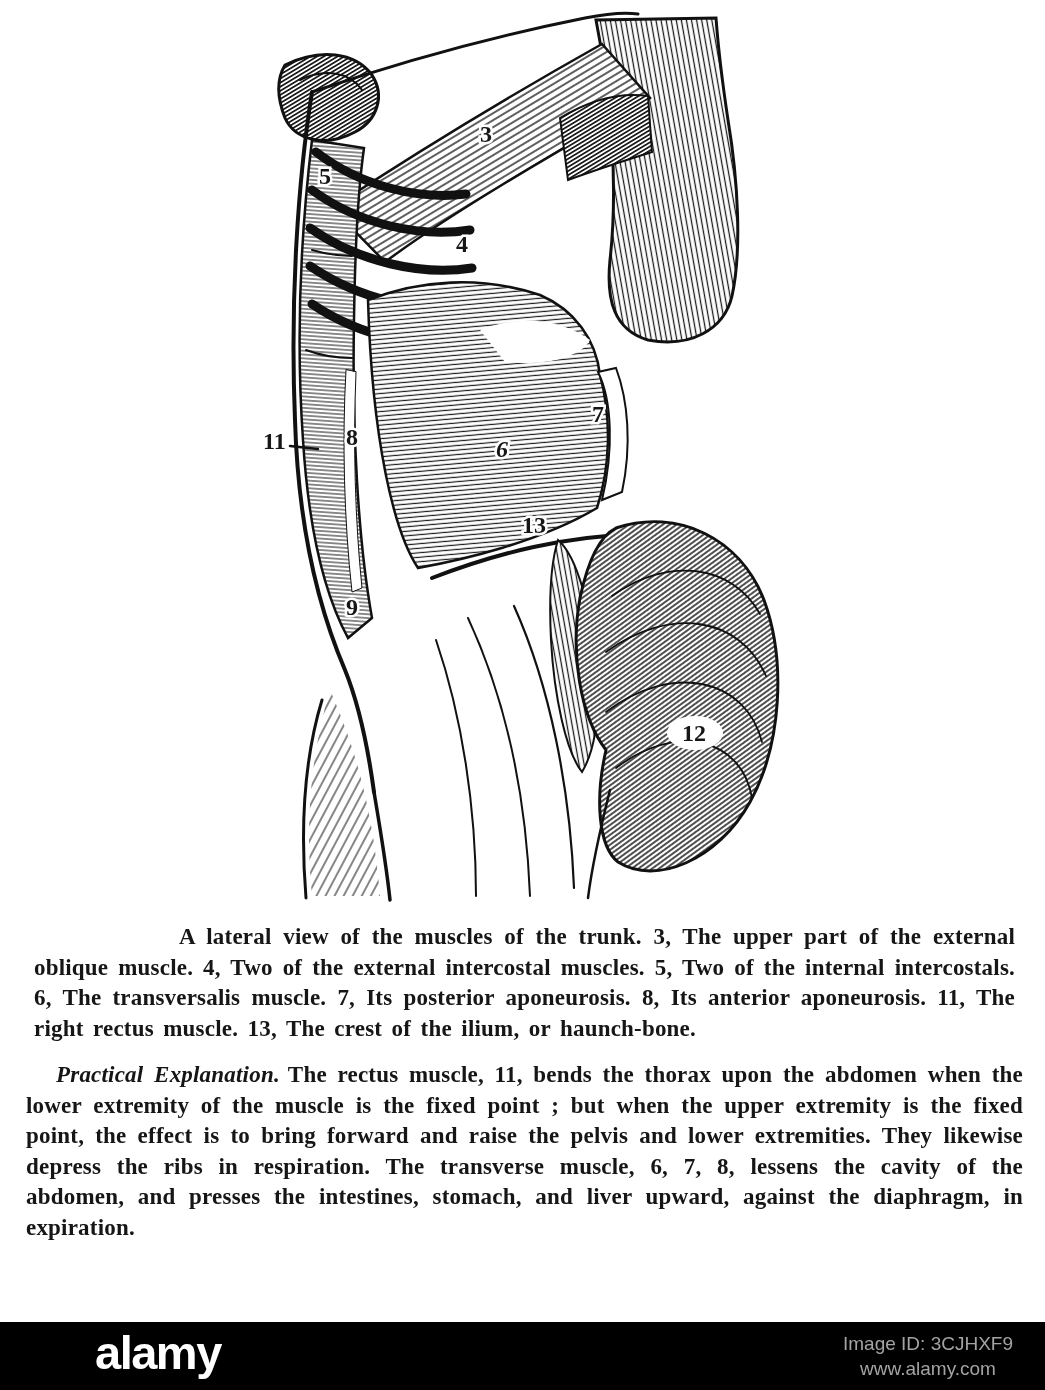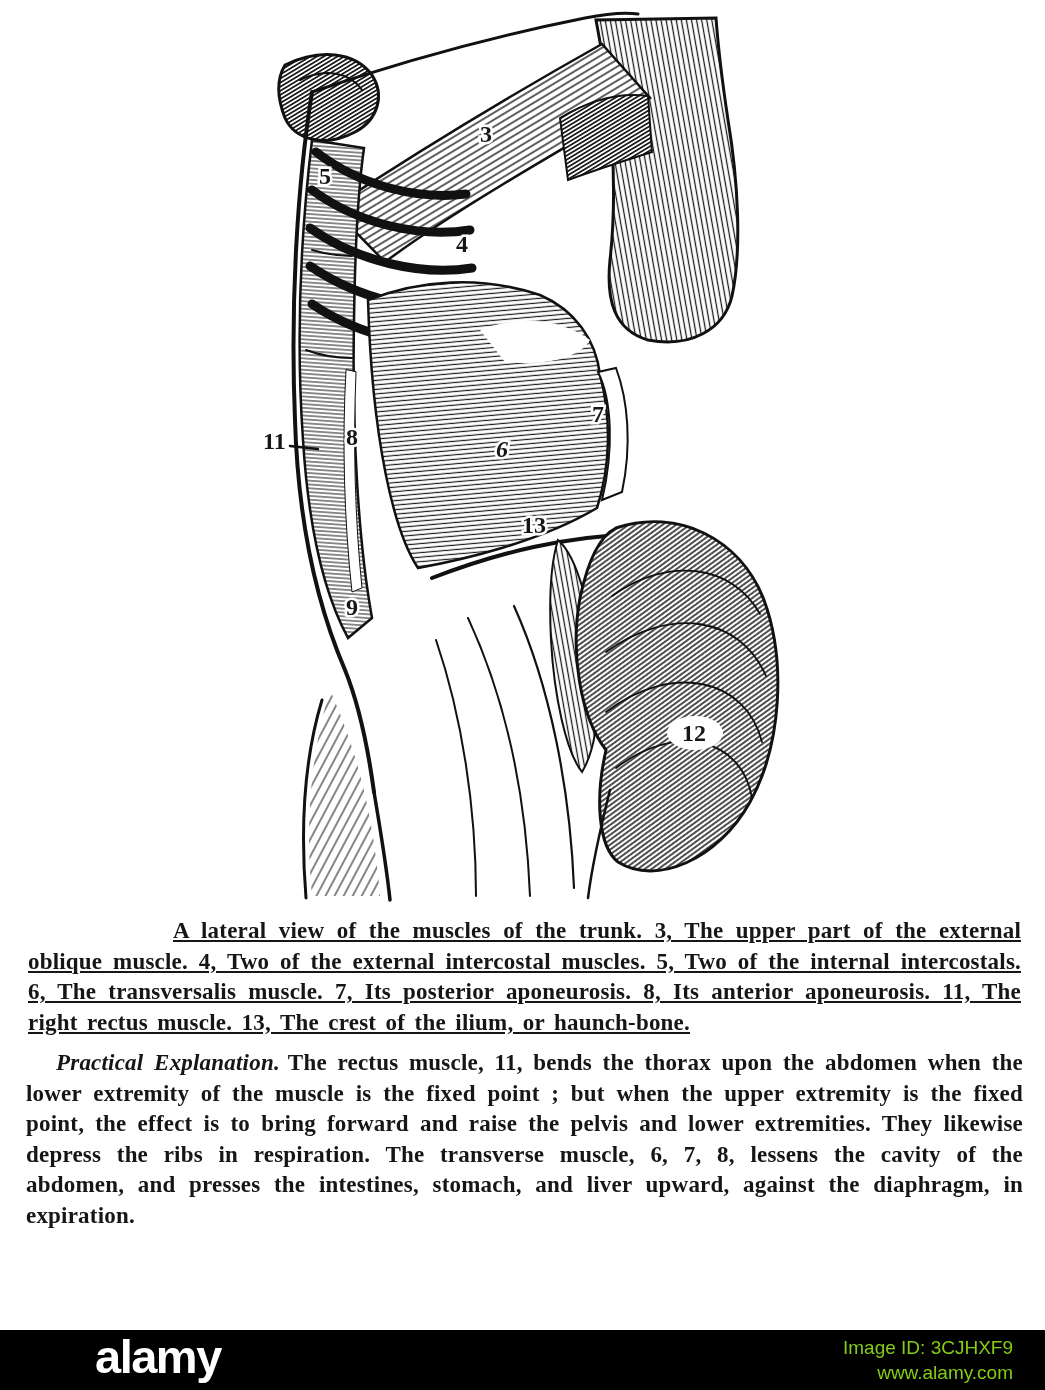--- a/index.html
+++ b/index.html
@@ -18,35 +18,35 @@
     stroke:#ffffff;stroke-width:5px;paint-order:stroke;
     font-weight:600;
   }
   .fig-labels text.it{font-style:italic;}
 
   .caption{
     position:absolute;left:18px;right:14px;top:906px;
     font-size:23px;line-height:30.5px;font-weight:700;color:#161616;
     text-align:justify;letter-spacing:0.2px;word-spacing:3.5px;
   }
-  .cap-p1{margin:10px;text-indent:145px;text-decoration:underline;}
+  .cap-p1{margin:16px;text-indent:145px;}
   .cap-p2{margin:8px;text-indent:30px;}
   .lead{font-style:italic;font-weight:700;padding-right:8px;}
 
   .footer{
-    position:absolute;left:0;right:0;bottom:0;height:60px;background:#000000;
+    position:absolute;left:0;right:0;bottom:0;height:68px;background:#000000;
   }
   .brand{
     position:absolute;left:95px;top:50%;transform:translateY(-56%);
     color:#ffffff;font-family:"Liberation Sans",sans-serif;
     font-weight:700;font-size:47px;letter-spacing:-1.5px;
   }
   .meta{
     position:absolute;right:32px;top:50%;transform:translateY(-50%);
-    color:#84cc16;text-align:right;
+    color:#a3a3a3;text-align:center;
     font-family:"Liberation Sans",sans-serif;font-size:19px;line-height:25px;margin-left:13px;
   }
 </style>
 </head>
 <body>
 
 <div class="page">
 
   <svg class="engraving" viewBox="0 0 1045 912" aria-hidden="true">
     <defs>

